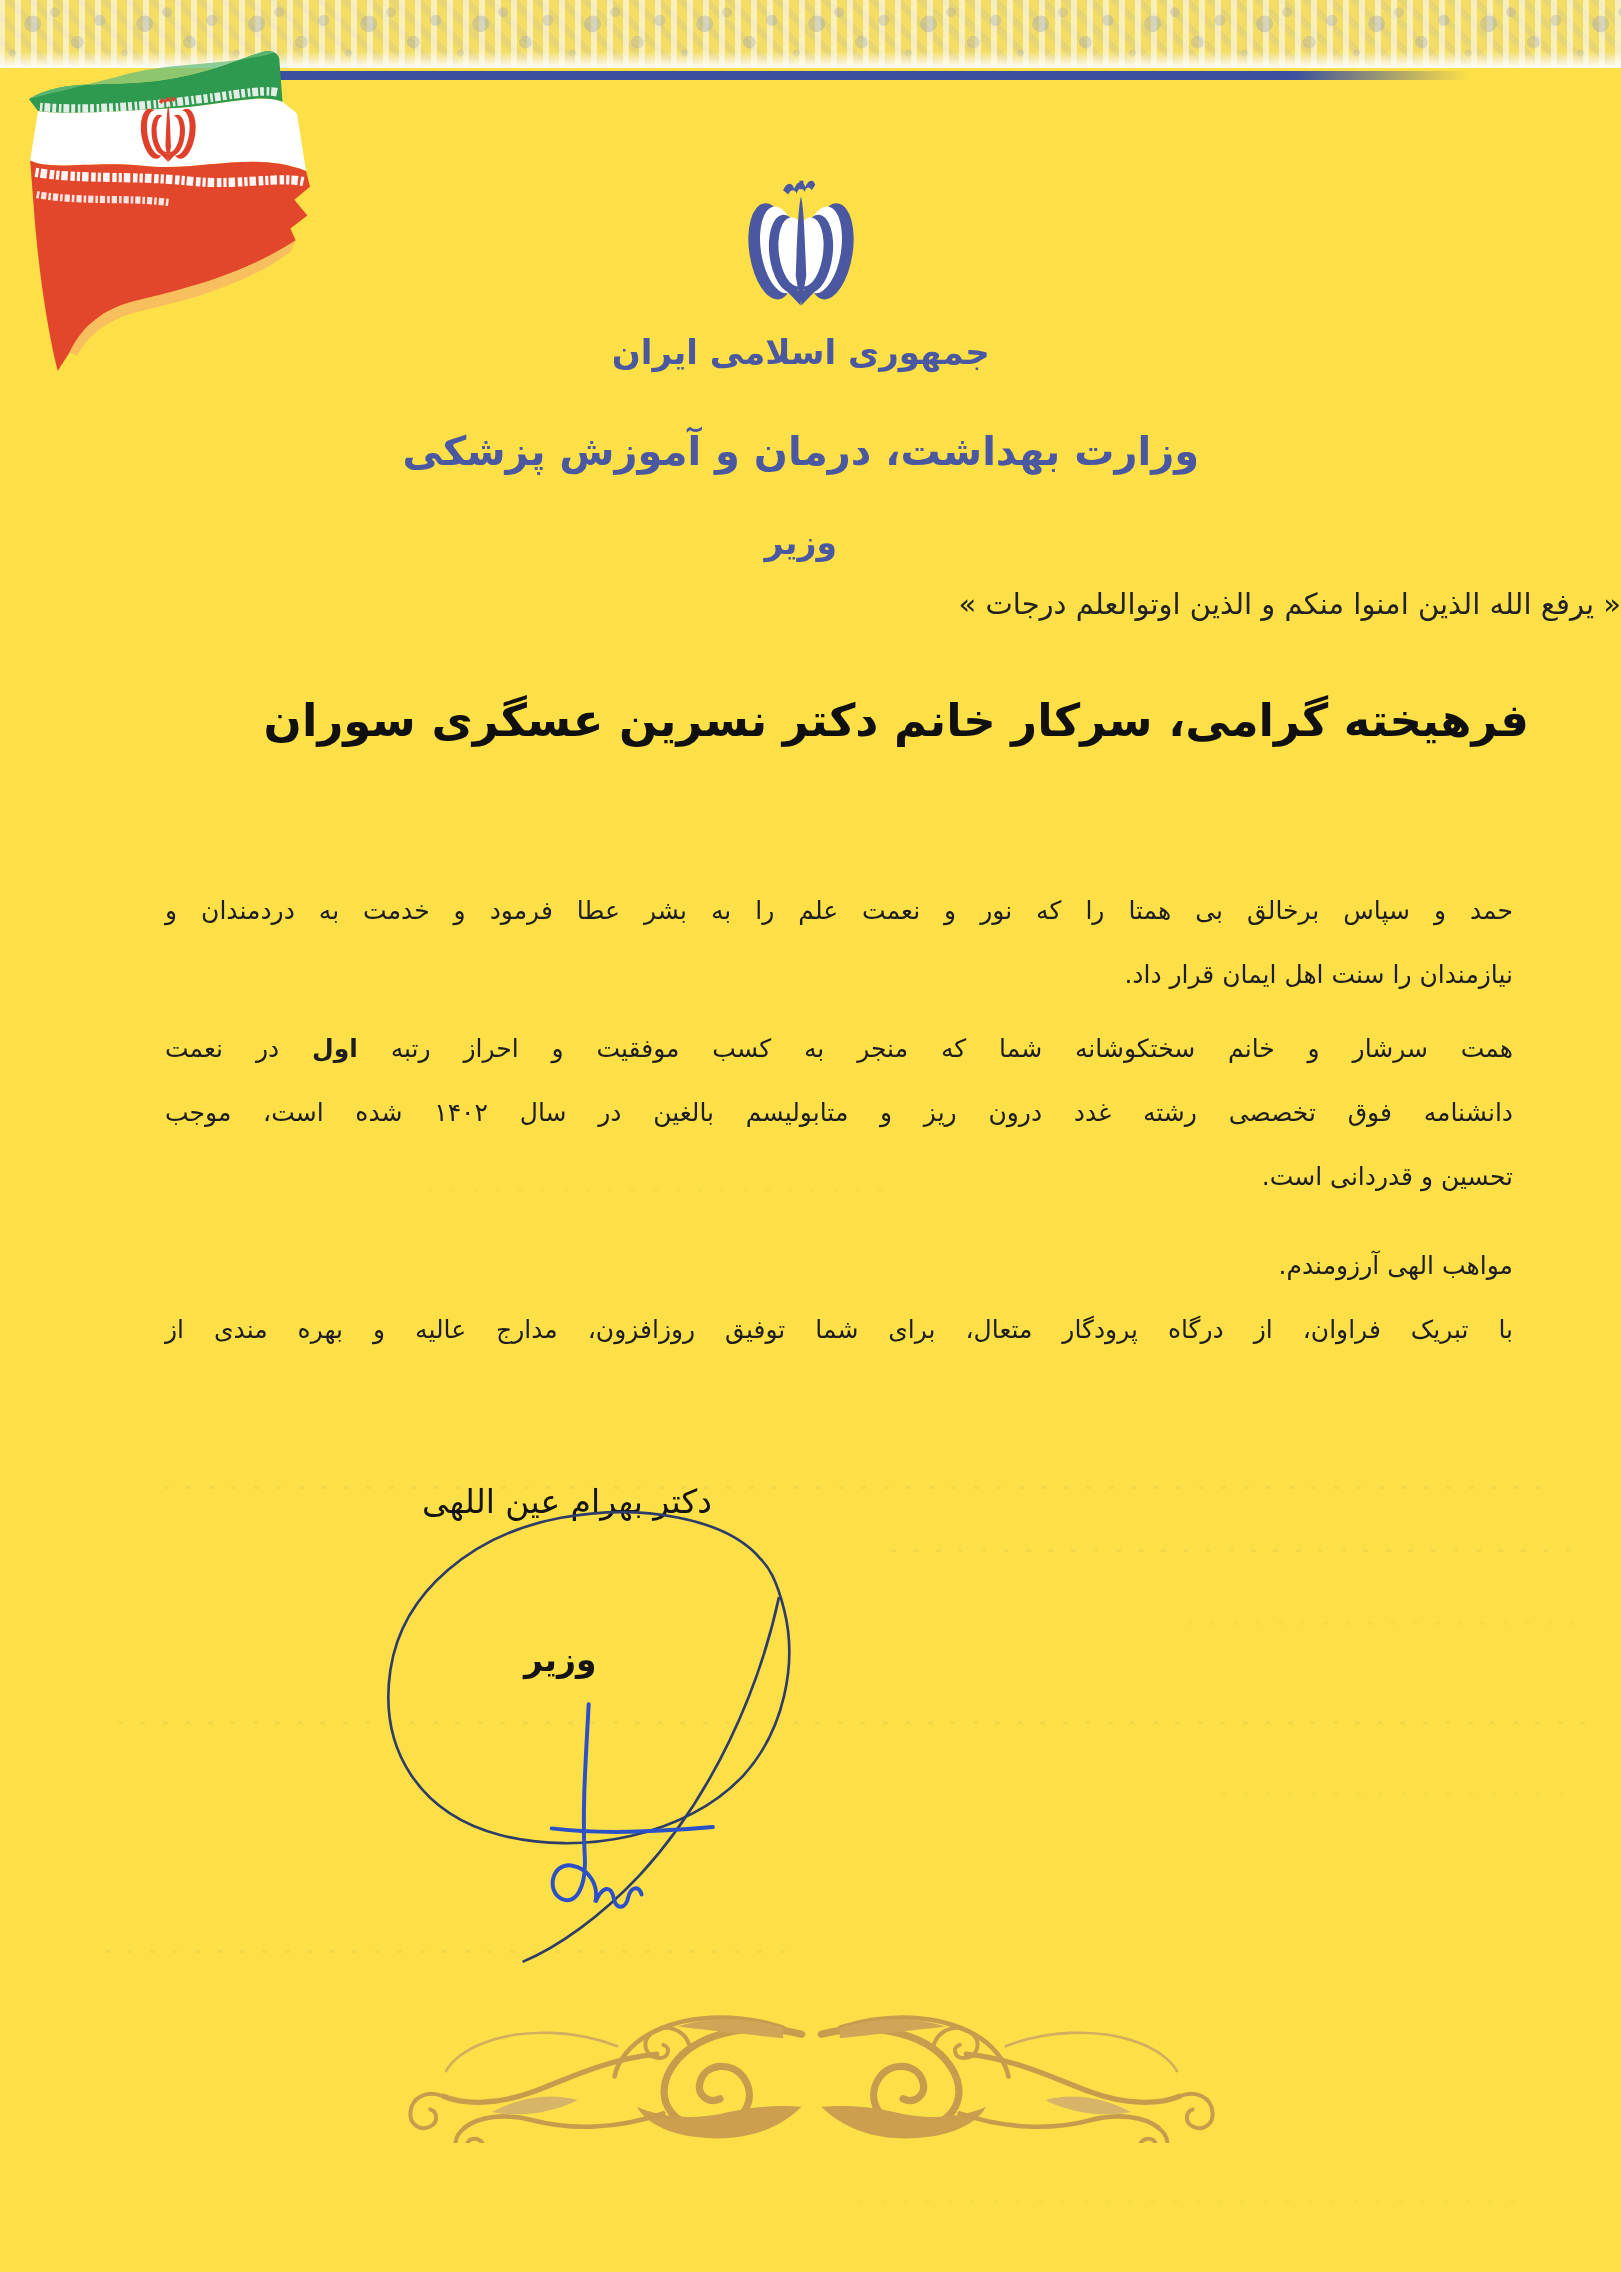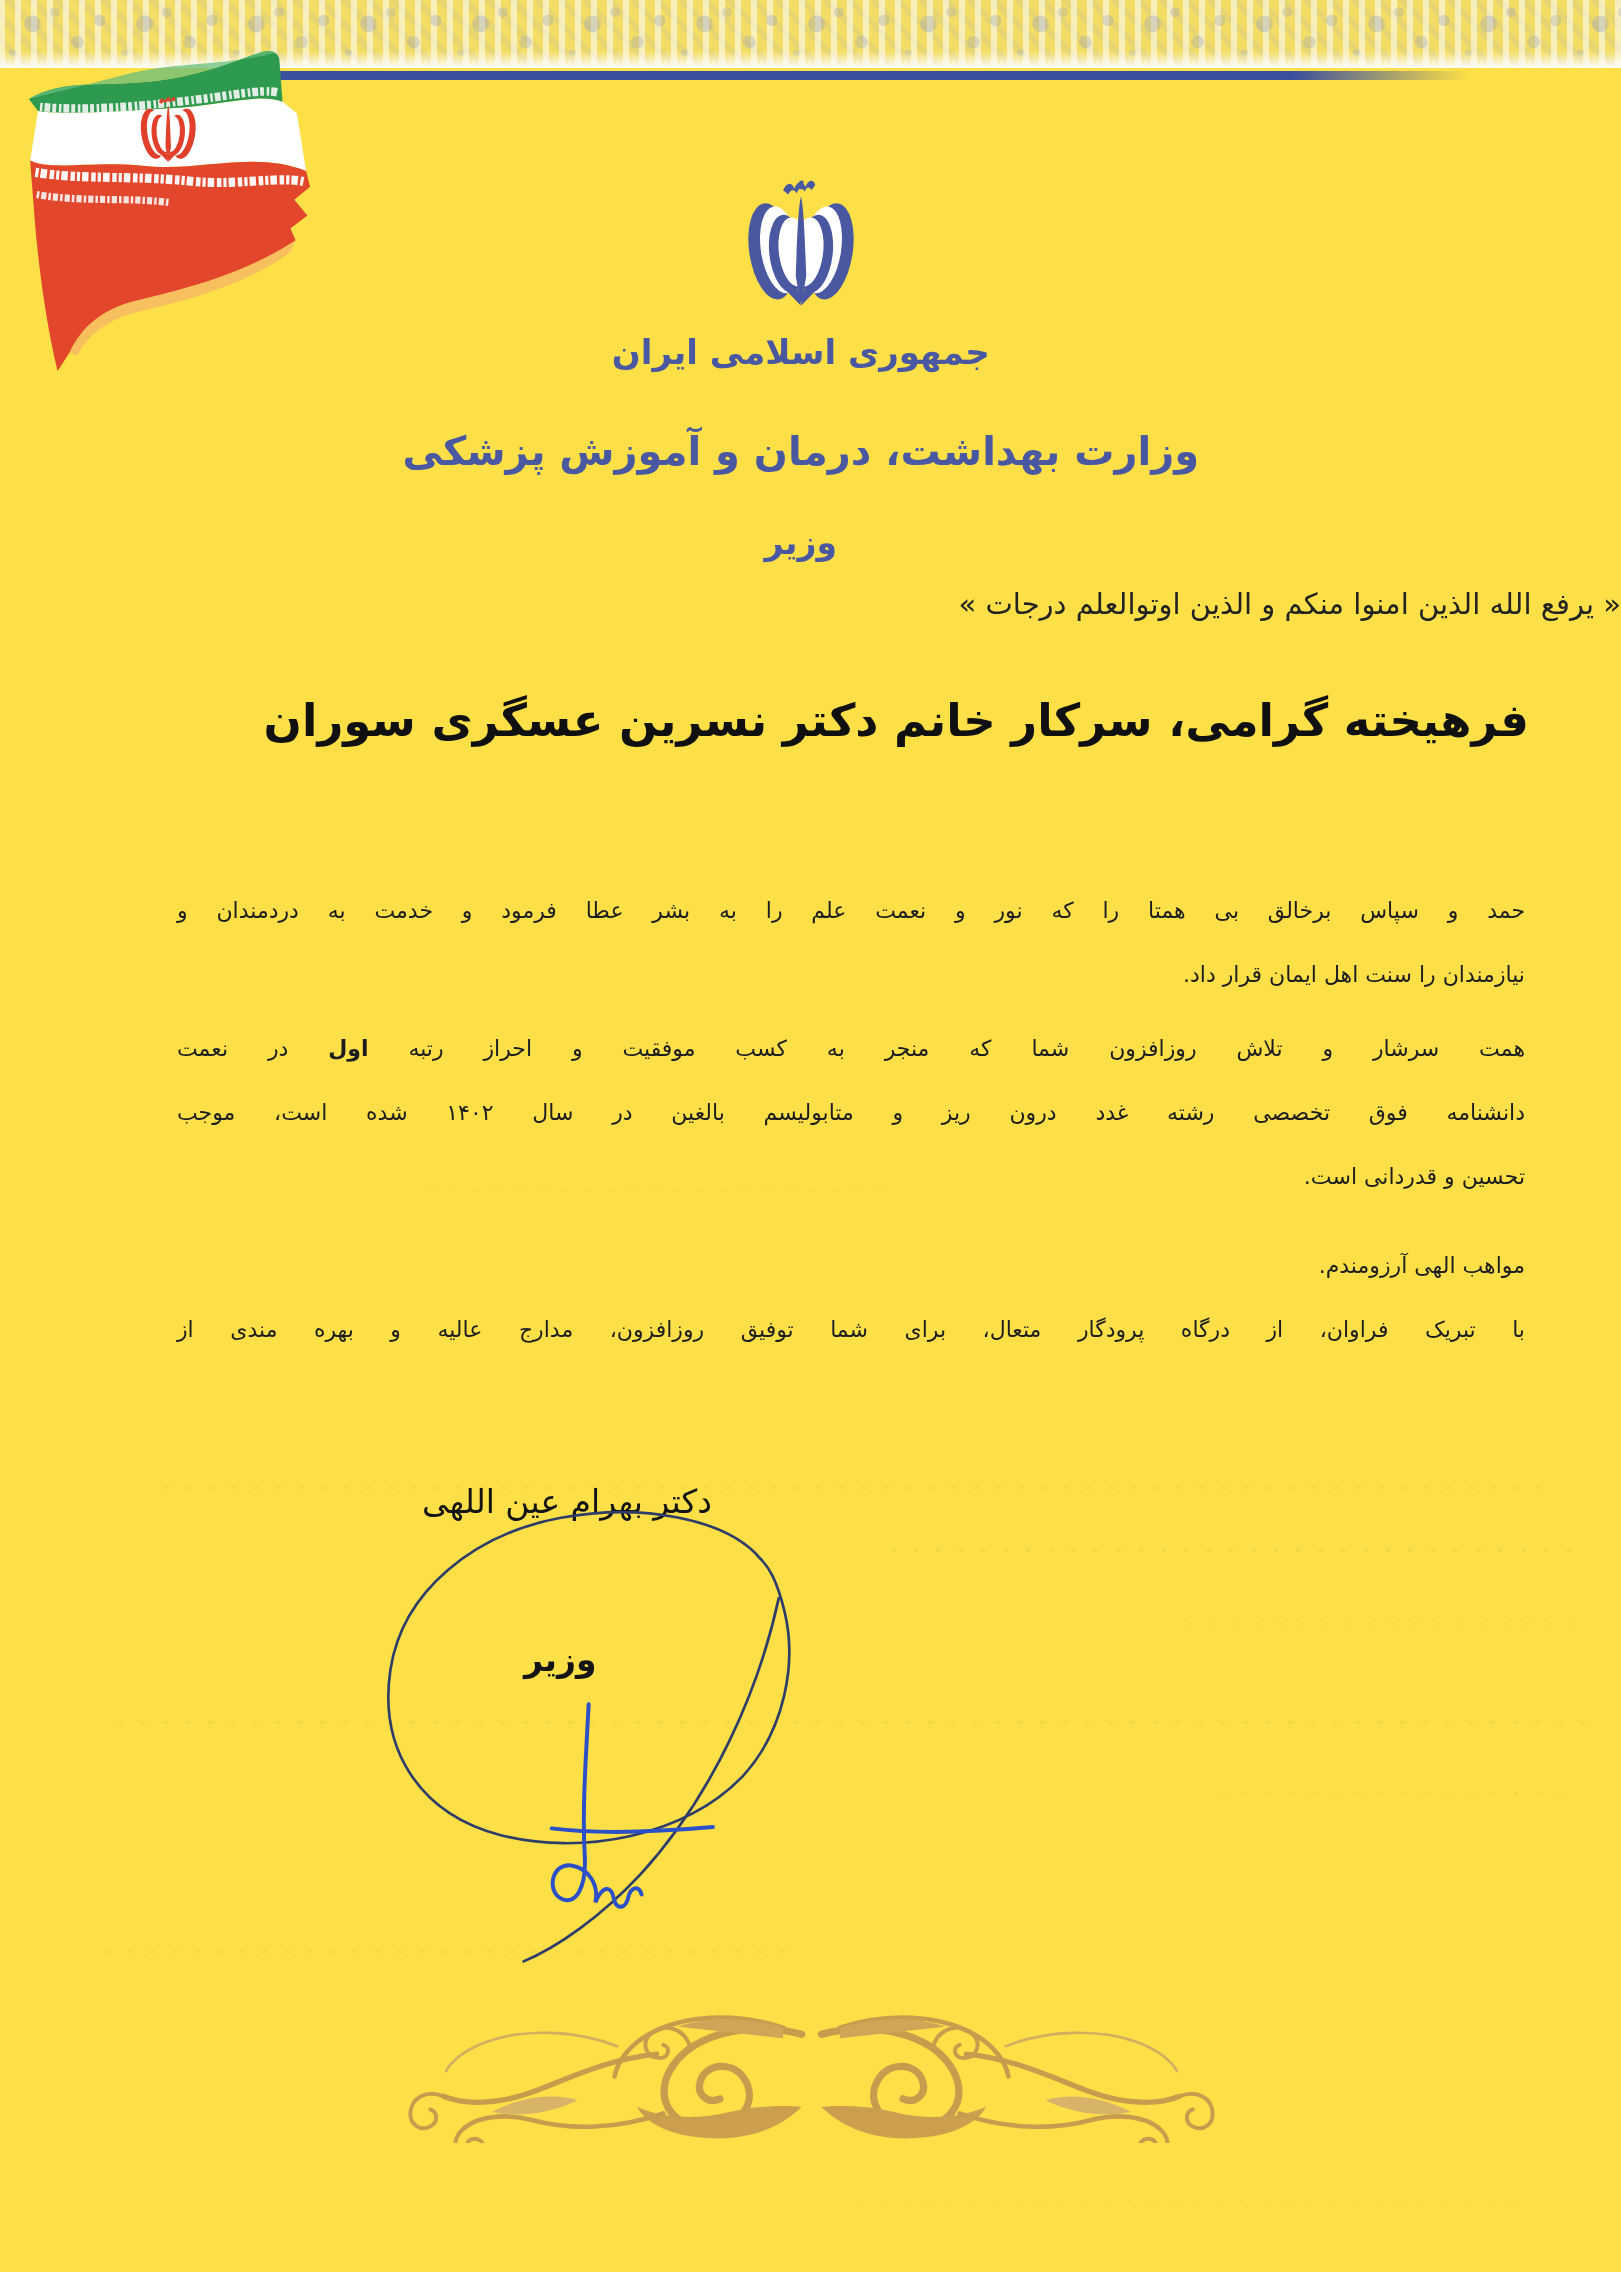--- a/index.html
+++ b/index.html
@@ -41,21 +41,21 @@
   .hdr.country { top:332px; font-size:34px; font-weight:600; }
   .hdr.ministry{ top:428px; font-size:40px; font-weight:600; }
   .hdr.vazir   { top:523px; font-size:33px; font-weight:600; }
   
   .quote{ position:absolute; top:587px; left:0; width:1622px; 
           font-size:29px; color:#222; }
   
   .salutation{ position:absolute; top:694px; right:92px; font-size:45px;
                font-weight:bold; color:#101010; }
   
-  .para{ position:absolute; right:96px; width:1348px; font-size:22px; color:#1d1d1f; }
+  .para{ position:absolute; right:108px; width:1348px; font-size:25px; color:#1d1d1f; }
   .para .bl{ height:64px; line-height:64px; text-align:justify; text-align-last:justify;
              white-space:nowrap; }
   .para .bl.last{ text-align-last:right; }
   .para .strong{ font-weight:bold; }
   .p1{ top:879px; } .p2{ top:1017px; } .p3{ top:1234px; }
   
   .sig-name{ position:absolute; top:1482px; left:423px; direction:rtl;
              font-size:33px; font-weight:normal; color:#141414; }
   .sig-role{ position:absolute; top:1640px; left:525px; font-size:33px;
              font-weight:bold; color:#141414; }
@@ -118,21 +118,21 @@
   <div class="quote">« یرفع الله الذین امنوا منکم و الذین اوتوالعلم درجات »</div>
 
   <div class="salutation">فرهیخته گرامی، سرکار خانم دکتر نسرین عسگری سوران</div>
 
   <div class="para p1">
     <div class="bl">حمد و سپاس برخالق بی همتا را که نور و نعمت علم را به بشر عطا فرمود و خدمت به دردمندان و</div>
     <div class="bl last">نیازمندان را سنت اهل ایمان قرار داد.</div>
   </div>
 
   <div class="para p2">
-    <div class="bl"><span>همت سرشار و تلاش روزافزون شما که منجر به کسب موفقیت و احراز رتبه </span><span class="strong">اول</span><span> در نعمت</span></div>
+    <div class="bl"><span>همت سرشار و خانم سختکوشانه شما که منجر به کسب موفقیت و احراز رتبه </span><span class="strong">اول</span><span> در نعمت</span></div>
     <div class="bl">دانشنامه فوق تخصصی رشته غدد درون ریز و متابولیسم بالغین در سال ۱۴۰۲ شده است، موجب</div>
     <div class="bl last">تحسین و قدردانی است.</div>
   </div>
 
   <div class="para p3">
     <div class="bl last">مواهب الهی آرزومندم.</div>
     <div class="bl">با تبریک فراوان، از درگاه پرودگار متعال، برای شما توفیق روزافزون، مدارج عالیه و بهره مندی از</div>
   </div>
 
   <div class="sig-name">دکتر بهرام عین اللهی</div>

